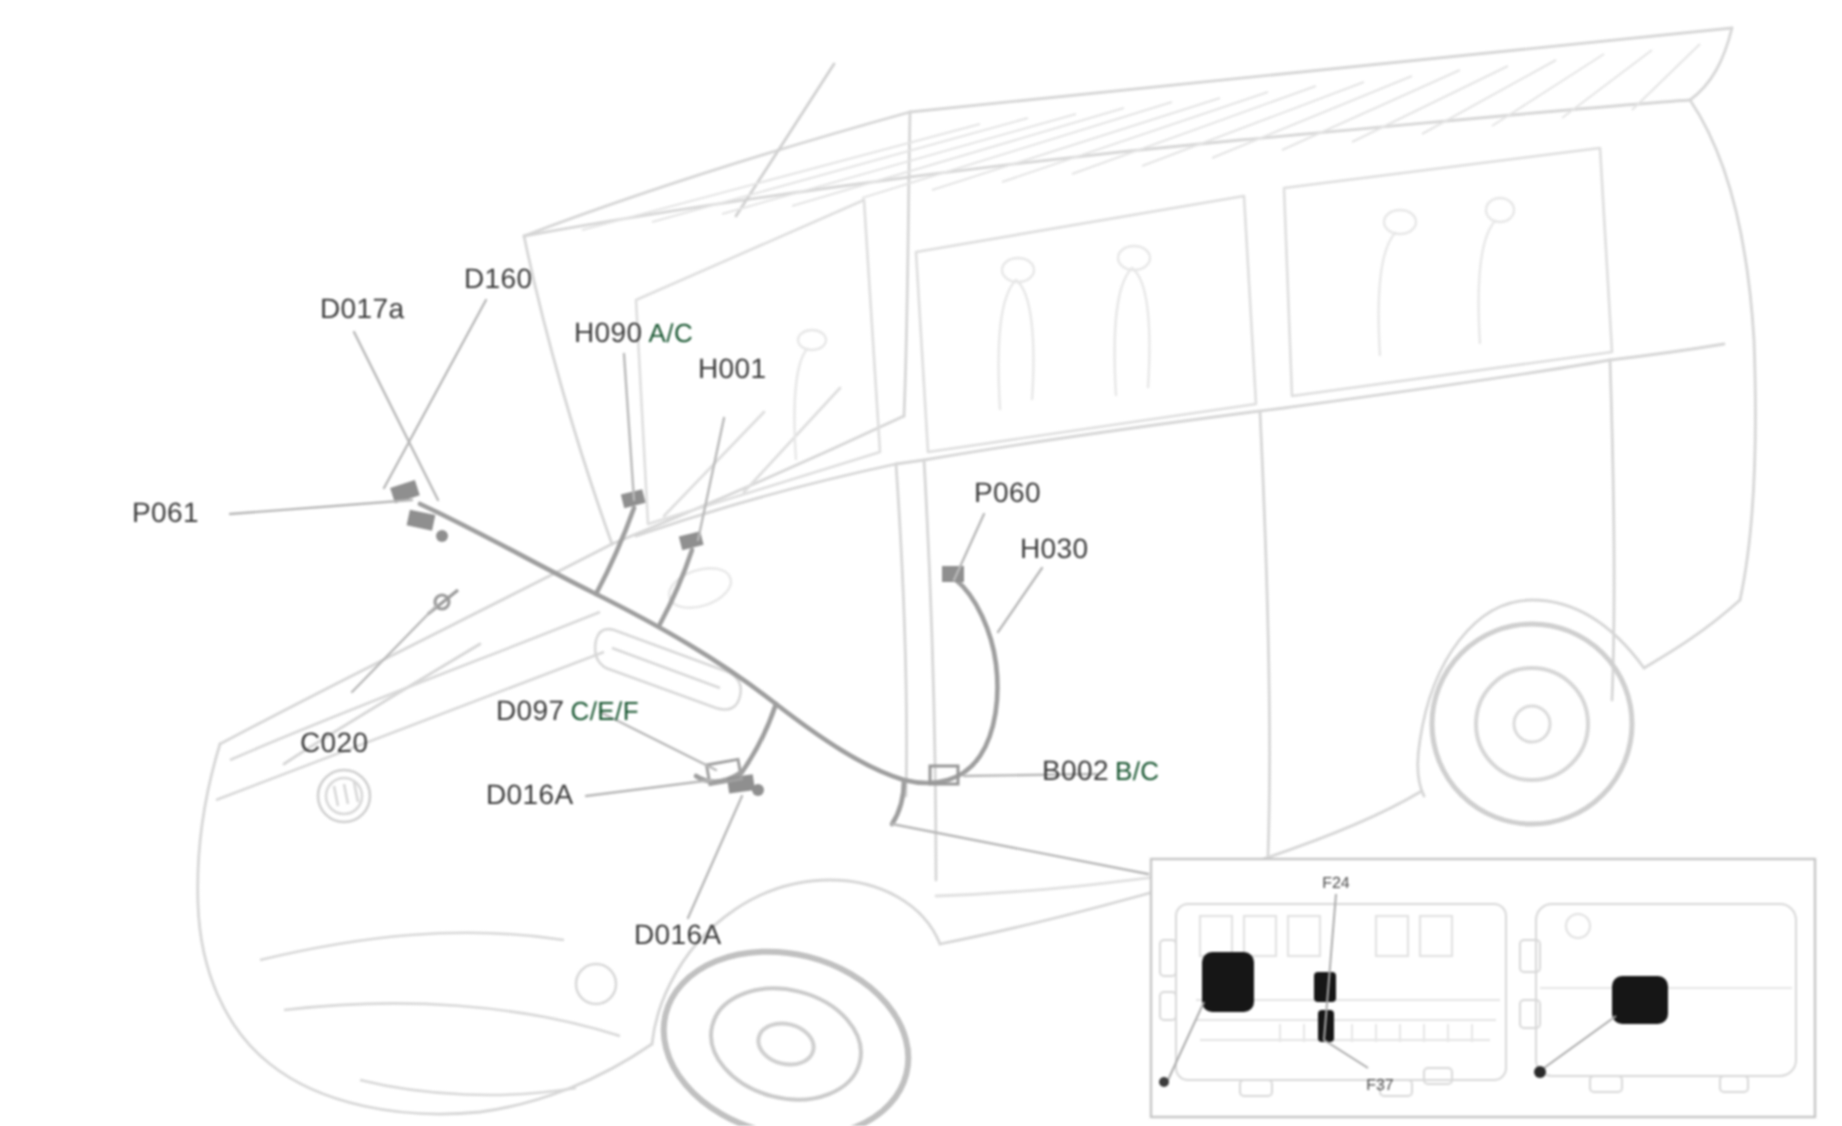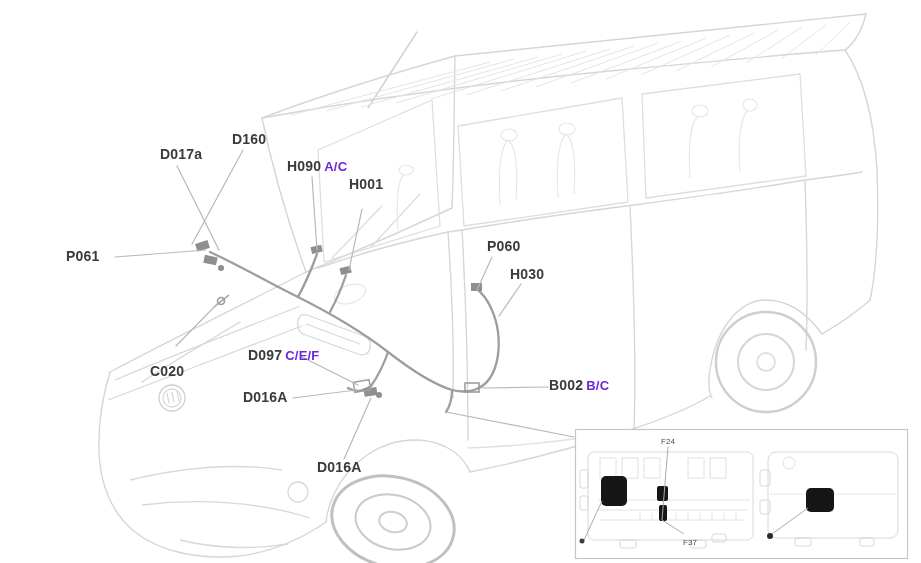--- a/index.html
+++ b/index.html
@@ -3,24 +3,24 @@
 <meta charset="utf-8">
 <style>
   html,body{margin:0;padding:0;background:#fff;}
   .stage{
     position:relative;width:921px;height:563px;background:#ffffff;overflow:hidden;
     font-family:"Liberation Sans",sans-serif;
   }
   .art{position:absolute;inset:0;filter:blur(0.5px);}
   svg{display:block;}
   .label{
-    position:absolute;font-weight:bold;font-size:14px;line-height:16px;
+    position:absolute;font-weight:normal;font-size:14px;line-height:16px;
     color:#3a3a3a;letter-spacing:.2px;white-space:nowrap;
   }
-  .label .variant{color:#6d28d9;font-size:13px;margin-left:3px;}
+  .label .variant{color:#14532d;font-size:13px;margin-left:3px;}
   .inset-text{font-size:8px;fill:#4a4a4a;font-family:"Liberation Sans",sans-serif;}
 </style>
 </head>
 <body>
 
 <div class="stage">
  <div class="art">
 
   <svg width="921" height="563" viewBox="0 0 921 563">
 
@@ -208,16 +208,16 @@
   <div class="label" style="left:248px;top:347px"><span class="code">D097</span><span class="variant">C/E/F</span></div>
 
   <div class="label" style="left:243px;top:389px"><span class="code">D016A</span><span class="variant"></span></div>
 
   <div class="label" style="left:317px;top:459px"><span class="code">D016A</span><span class="variant"></span></div>
 
   <div class="label" style="left:487px;top:238px"><span class="code">P060</span><span class="variant"></span></div>
 
   <div class="label" style="left:510px;top:266px"><span class="code">H030</span><span class="variant"></span></div>
 
-  <div class="label" style="left:549px;top:377px"><span class="code">B002</span><span class="variant">B/C</span></div>
+  <div class="label" style="left:521px;top:377px"><span class="code">B002</span><span class="variant">B/C</span></div>
 
  </div>
 </div>
 
 </body></html>

